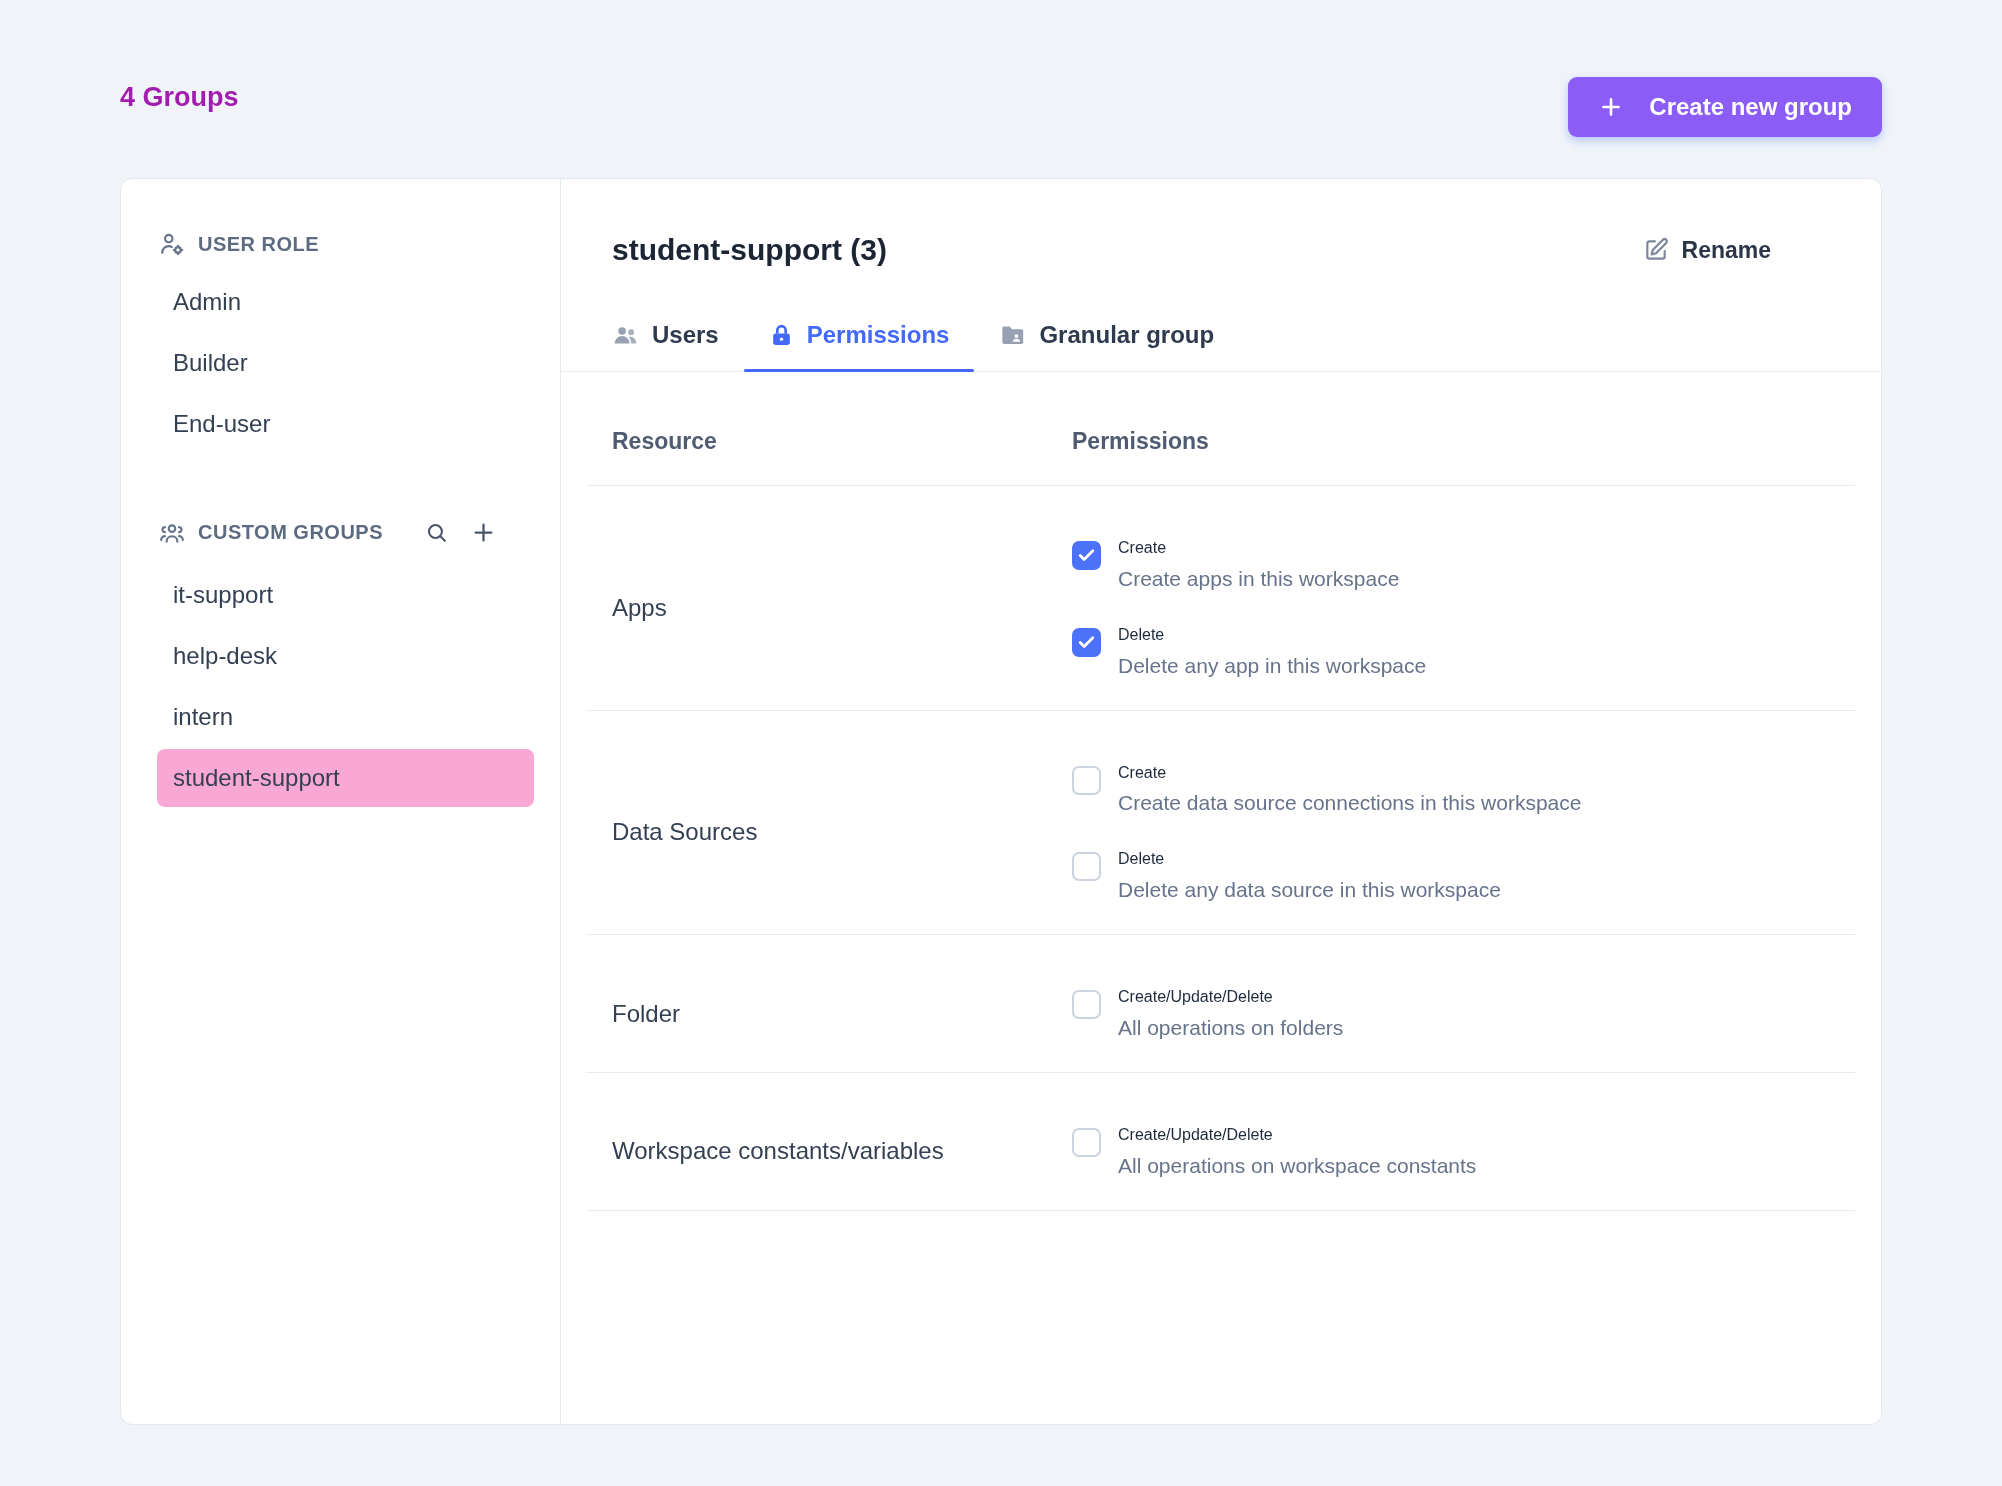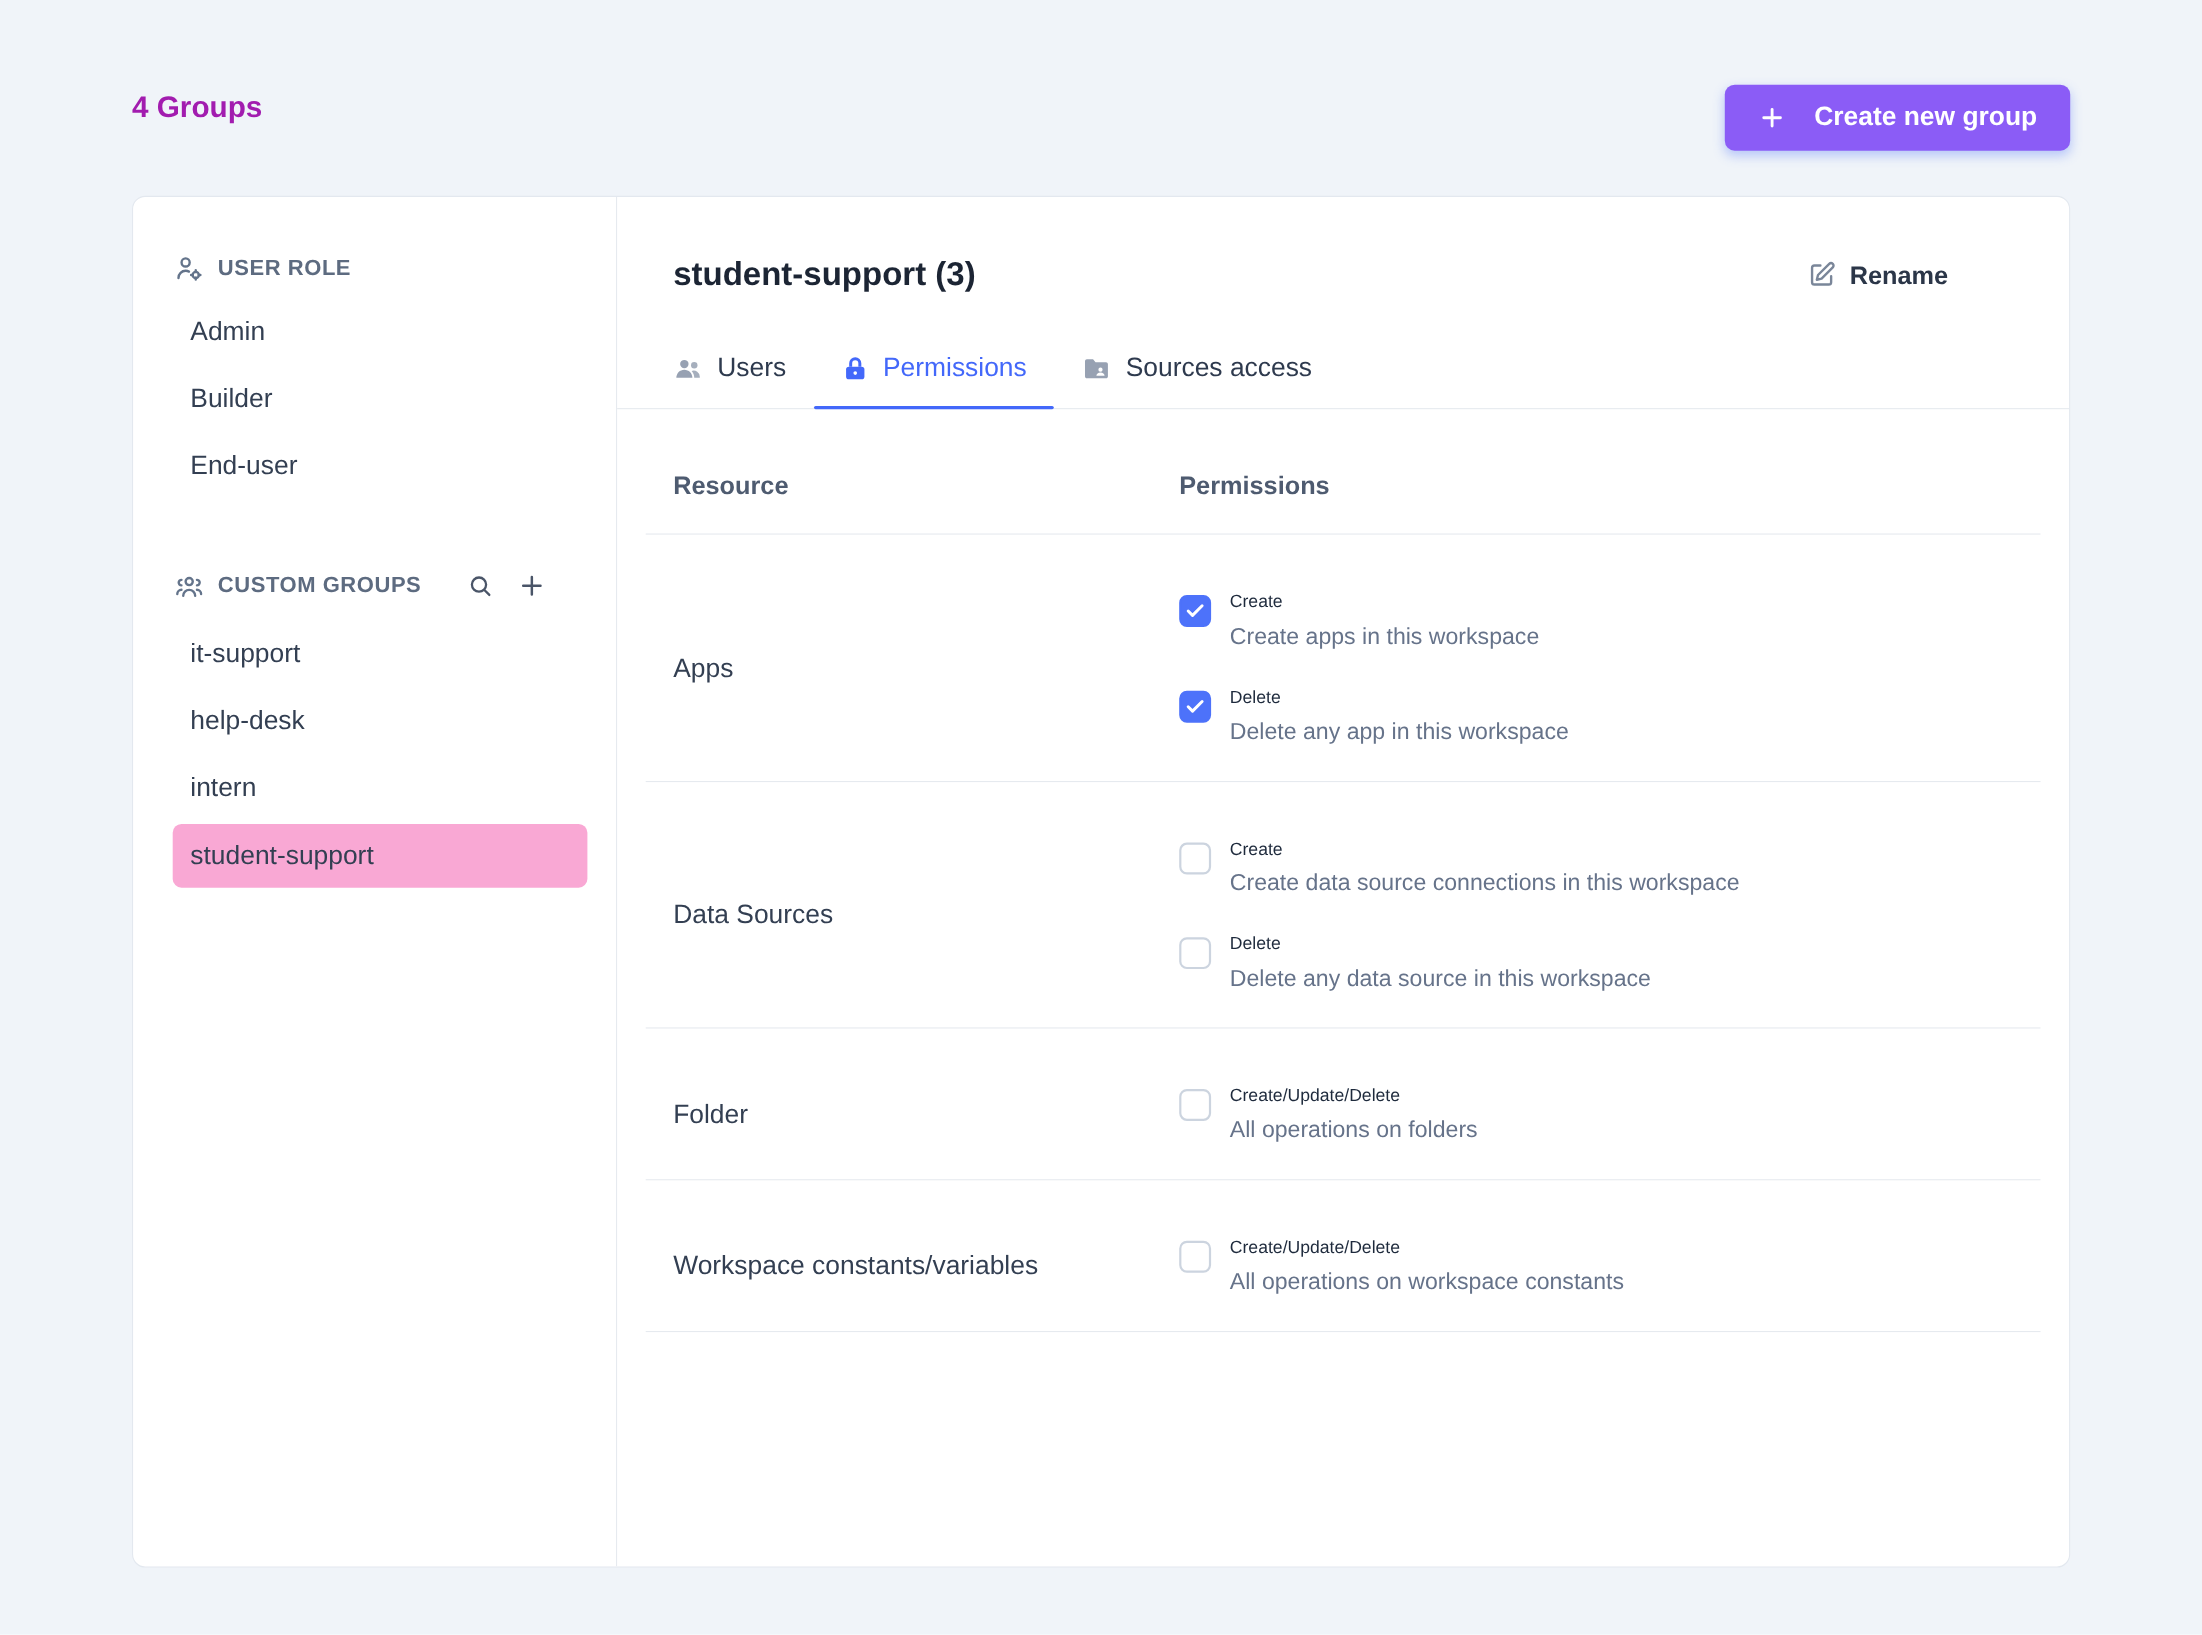--- a/index.html
+++ b/index.html
@@ -60,21 +60,21 @@
     display:flex; align-items:center; gap:13px;
     font-size:23px; font-weight:700; color:#2b3648;
   }
   .tabs{
     margin-top:26px; padding:0 26px;
     border-bottom:1px solid #e6eaef; display:flex;
   }
   .tab{
     display:flex; align-items:center; gap:13px;
     padding:8px 25px 22px 25px;
-    font-size:24px; font-weight:400; color:#2e3a4e;
+    font-size:24px; font-weight:700; color:#2e3a4e;
     position:relative; cursor:pointer;
   }
   .tab.active{ color:#4368fa; }
   .tab.active::after{
     content:""; position:absolute; left:0; right:0; bottom:-1px;
     height:3px; background:#4368fa; border-radius:2px;
   }
   
   .thead{
     display:flex; margin:0 26px; padding:36px 0 30px 25px;
@@ -207,21 +207,21 @@
         <span>Permissions</span>
       </div>
       <div class="tab">
         <span style="display:flex;">
           <svg width="27" height="27" viewBox="0 0 24 24" fill="#97a1b2">
             <path d="M3 5.5C3 4.7 3.7 4 4.5 4h5l2 2.5H20c.8 0 1.5.7 1.5 1.5v10c0 .8-.7 1.5-1.5 1.5H4.5c-.8 0-1.5-.7-1.5-1.5z"></path>
             <circle cx="15.5" cy="12.5" r="1.7" fill="#ffffff"></circle>
             <path d="M12.2 17.5c0-1.6 1.5-2.7 3.3-2.7s3.3 1.1 3.3 2.7z" fill="#ffffff"></path>
           </svg>
         </span>
-        <span>Sources access</span>
+        <span>Granular group</span>
       </div>
     </div>
 
     <div class="thead">
       <div class="col-resource">Resource</div>
       <div class="col-perms">Permissions</div>
     </div>
 
     <div class="trow">
       <div class="cell-resource">Apps</div>

